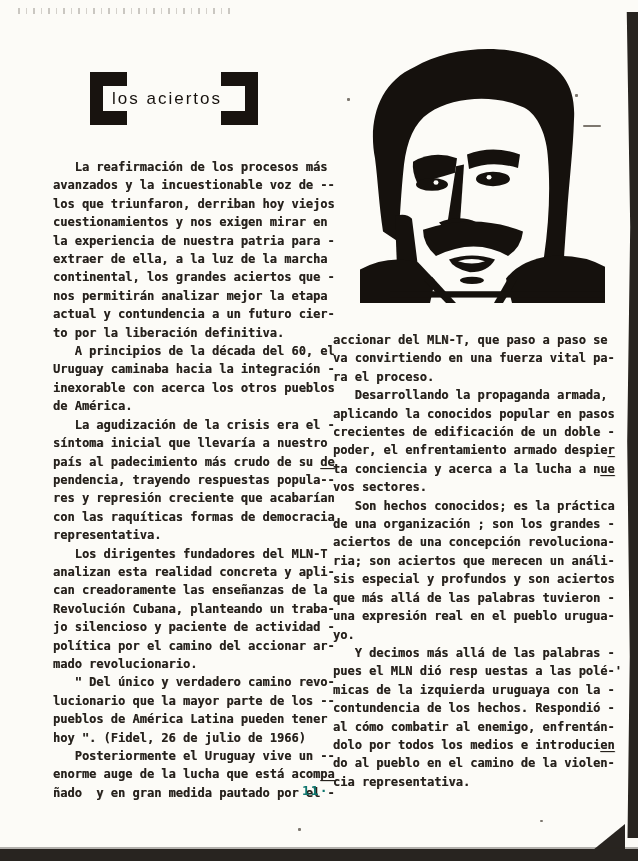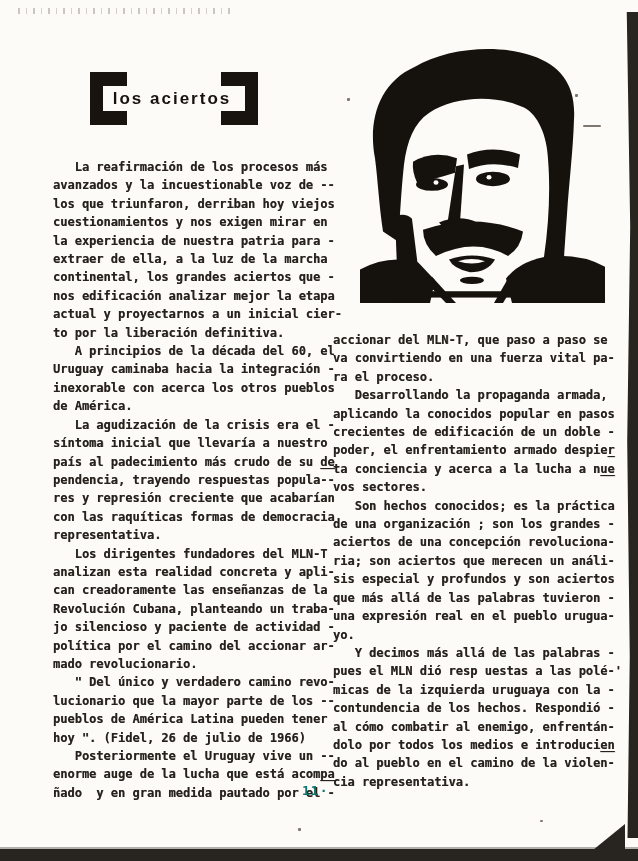--- a/index.html
+++ b/index.html
@@ -11,21 +11,21 @@
   .col .line{white-space:pre;}
   .col .u{text-decoration:underline;text-underline-offset:2px;}
   .left-col{left:25px;top:158px;width:300px;margin-left:28px;}
   .right-col{left:333px;top:331px;width:292px;}
   
   .title-block{position:absolute;left:90px;top:72px;width:168px;height:53px;}
   .bracket{position:absolute;top:0;width:37px;height:53px;box-sizing:border-box;}
   .bracket-left{left:0;border-left:13px solid #18130f;border-top:14px solid #18130f;border-bottom:14px solid #18130f;}
   .bracket-right{right:0;border-right:13px solid #18130f;border-top:14px solid #18130f;border-bottom:14px solid #18130f;}
   .title-text{position:absolute;left:22px;right:26px;top:50%;transform:translateY(-52%);
-      text-align:center;font-family:"Liberation Sans",sans-serif;font-weight:700;
+      font-family:"Liberation Sans",sans-serif;font-weight:400;
       font-size:17px;letter-spacing:2px;color:#17120e;}
   
   .portrait{position:absolute;left:360px;top:45px;width:245px;height:258px;}
   .portrait svg{width:100%;height:100%;display:block;}
   
   .page-number{position:absolute;left:302px;top:783px;font-size:13px;font-weight:700;color:#0f766e;
       letter-spacing:1px;}
   
   .edge-strip{position:absolute;right:0;top:12px;width:15px;height:826px;background:#282420;
       clip-path:polygon(25% 0,100% 0,100% 100%,30% 100%,45% 78%,28% 52%,48% 26%);}
@@ -106,22 +106,22 @@
   </div>
 
   <div class="col left-col">
       <div class="line">   La reafirmación de los procesos más</div>
       <div class="line">avanzados y la incuestionable voz de --</div>
       <div class="line">los que triunfaron, derriban hoy viejos</div>
       <div class="line">cuestionamientos y nos exigen mirar en</div>
       <div class="line">la experiencia de nuestra patria para -</div>
       <div class="line">extraer de ella, a la luz de la marcha</div>
       <div class="line">continental, los grandes aciertos que -</div>
-      <div class="line">nos edificación analizar mejor la etapa</div>
-      <div class="line">actual y proyectarnos a un inicial cier-</div>
+      <div class="line">nos permitirán analizar mejor la etapa</div>
+      <div class="line">actual y contundencia a un futuro cier-</div>
       <div class="line">to por la liberación definitiva.</div>
       <div class="line">   A principios de la década del 60, el</div>
       <div class="line">Uruguay caminaba hacia la integración -</div>
       <div class="line">inexorable con acerca los otros pueblos</div>
       <div class="line">de América.</div>
       <div class="line">   La agudización de la crisis era el -</div>
       <div class="line">síntoma inicial que llevaría a nuestro</div>
       <div class="line"><span>país al padecimiento más crudo de su </span><span class="u">de</span></div>
       <div class="line">pendencia, trayendo respuestas popula--</div>
       <div class="line">res y represión creciente que acabarían</div>

